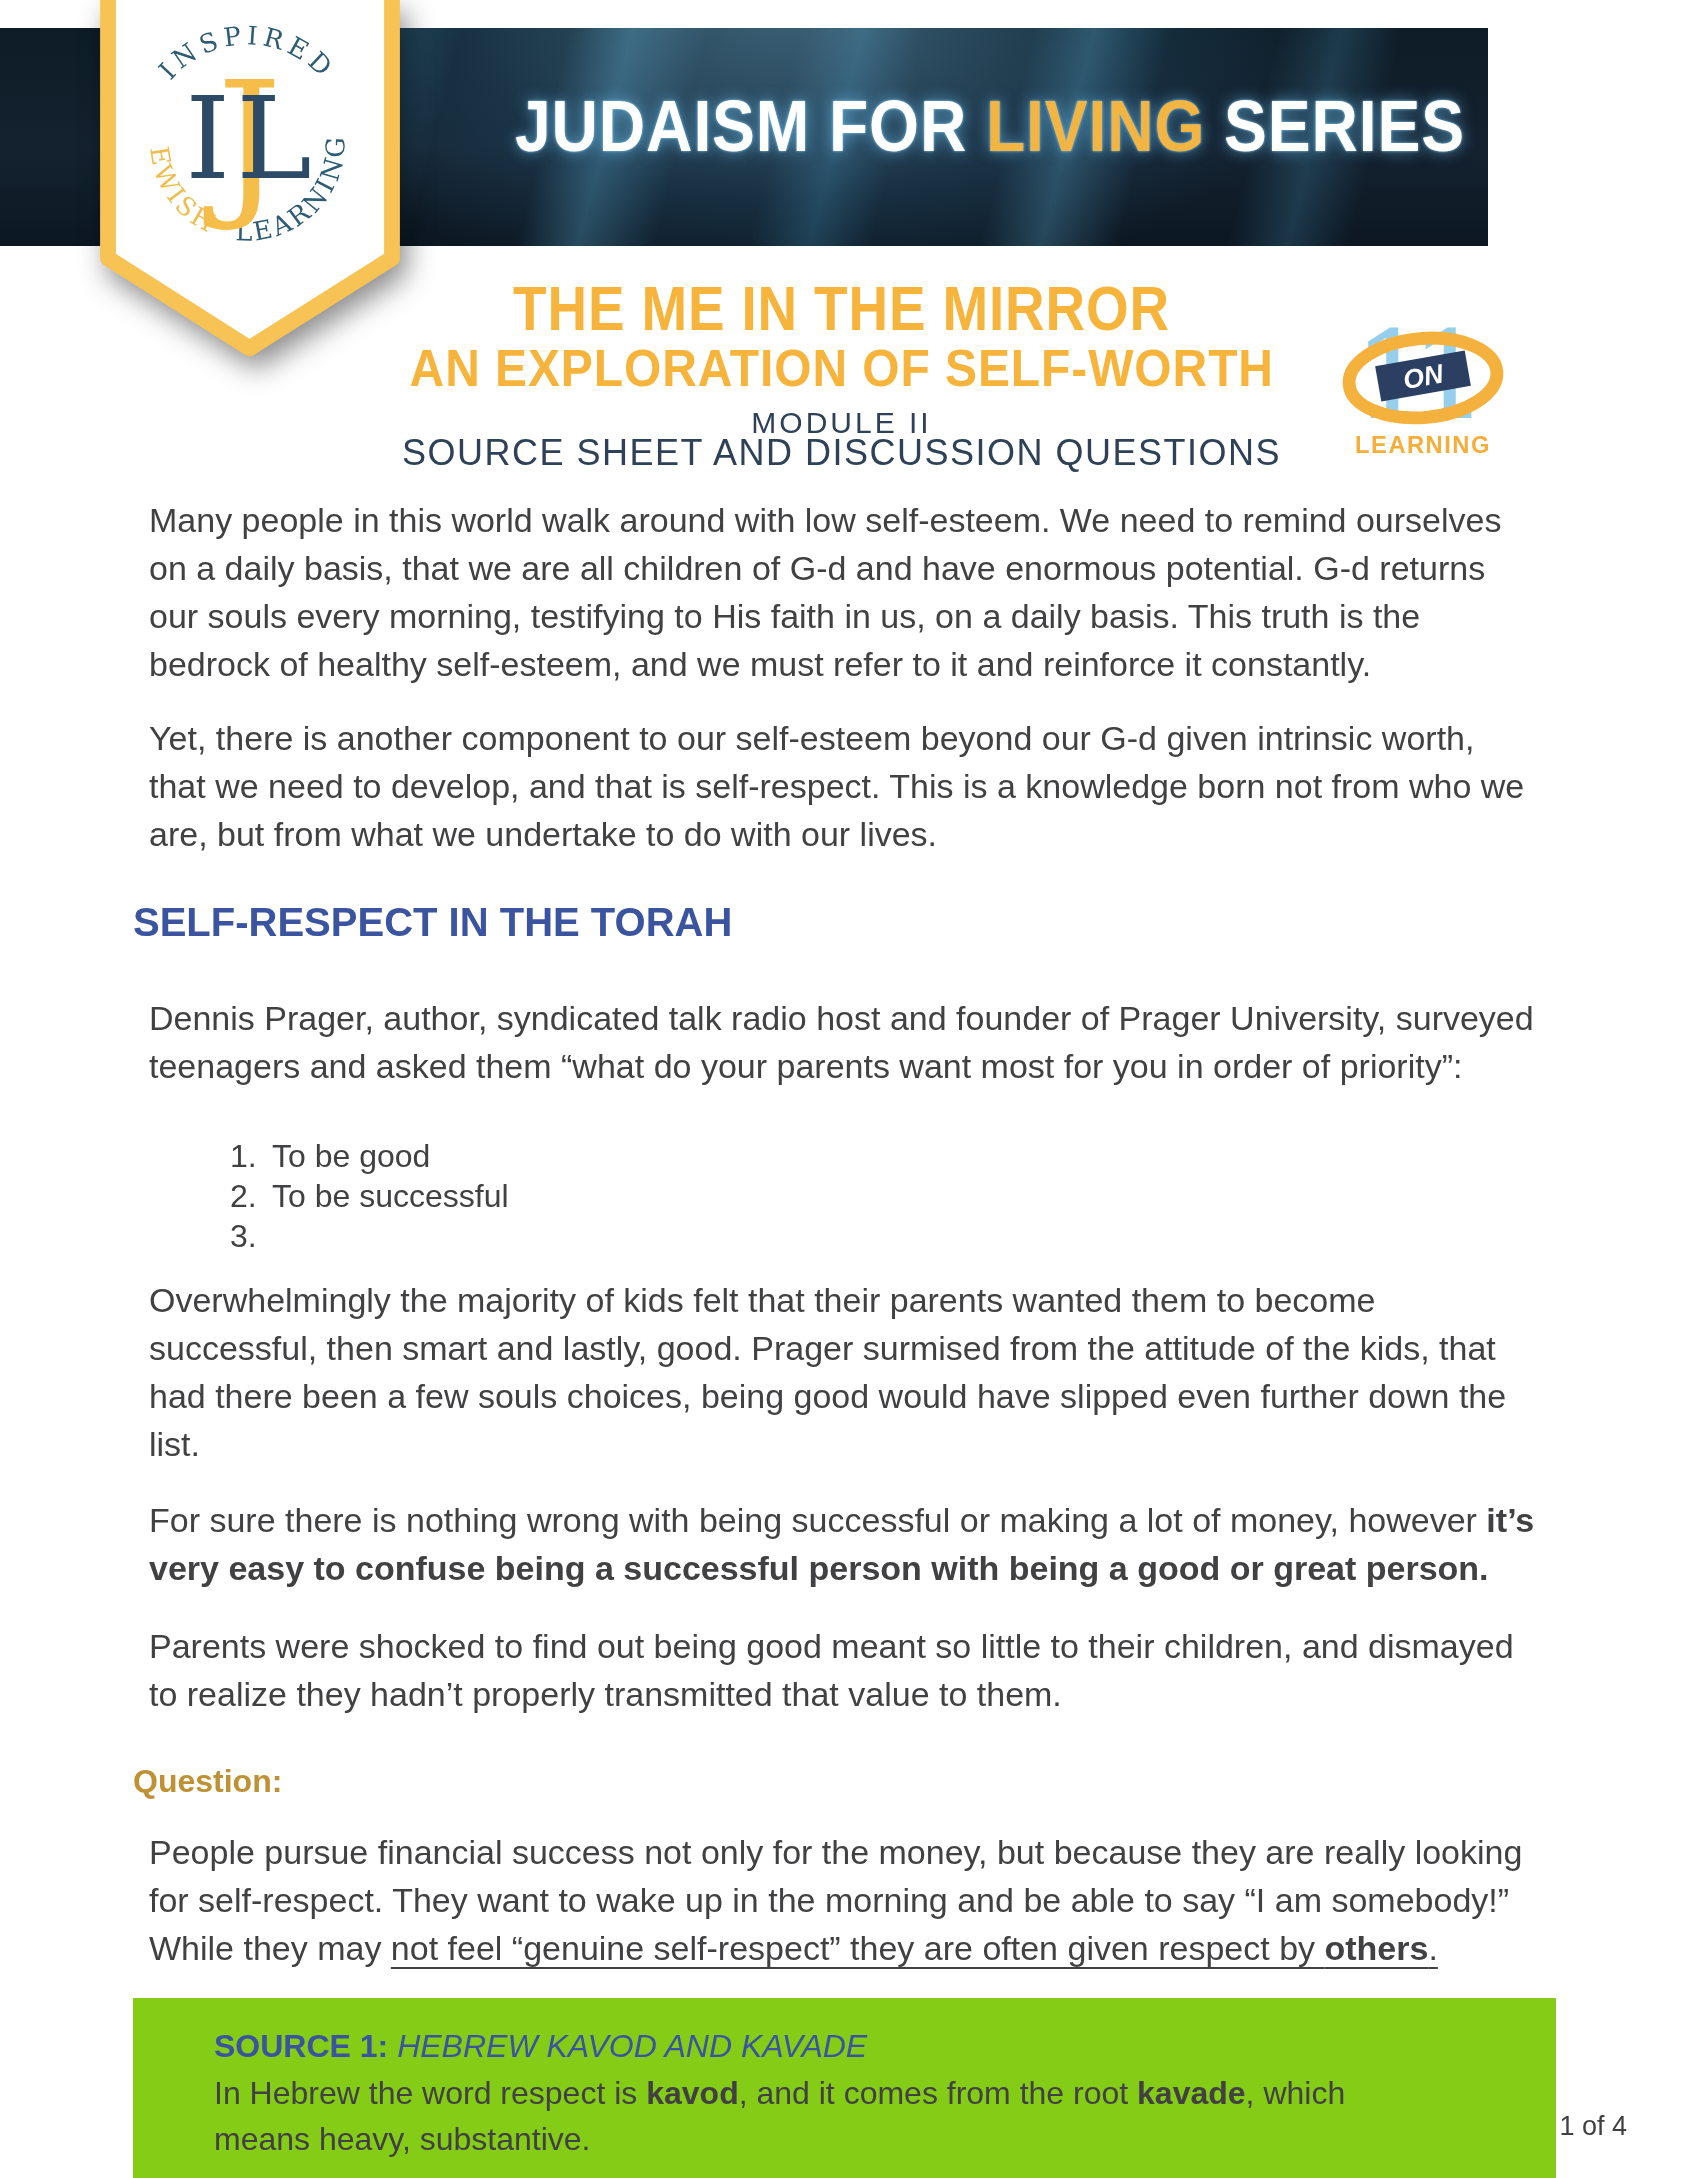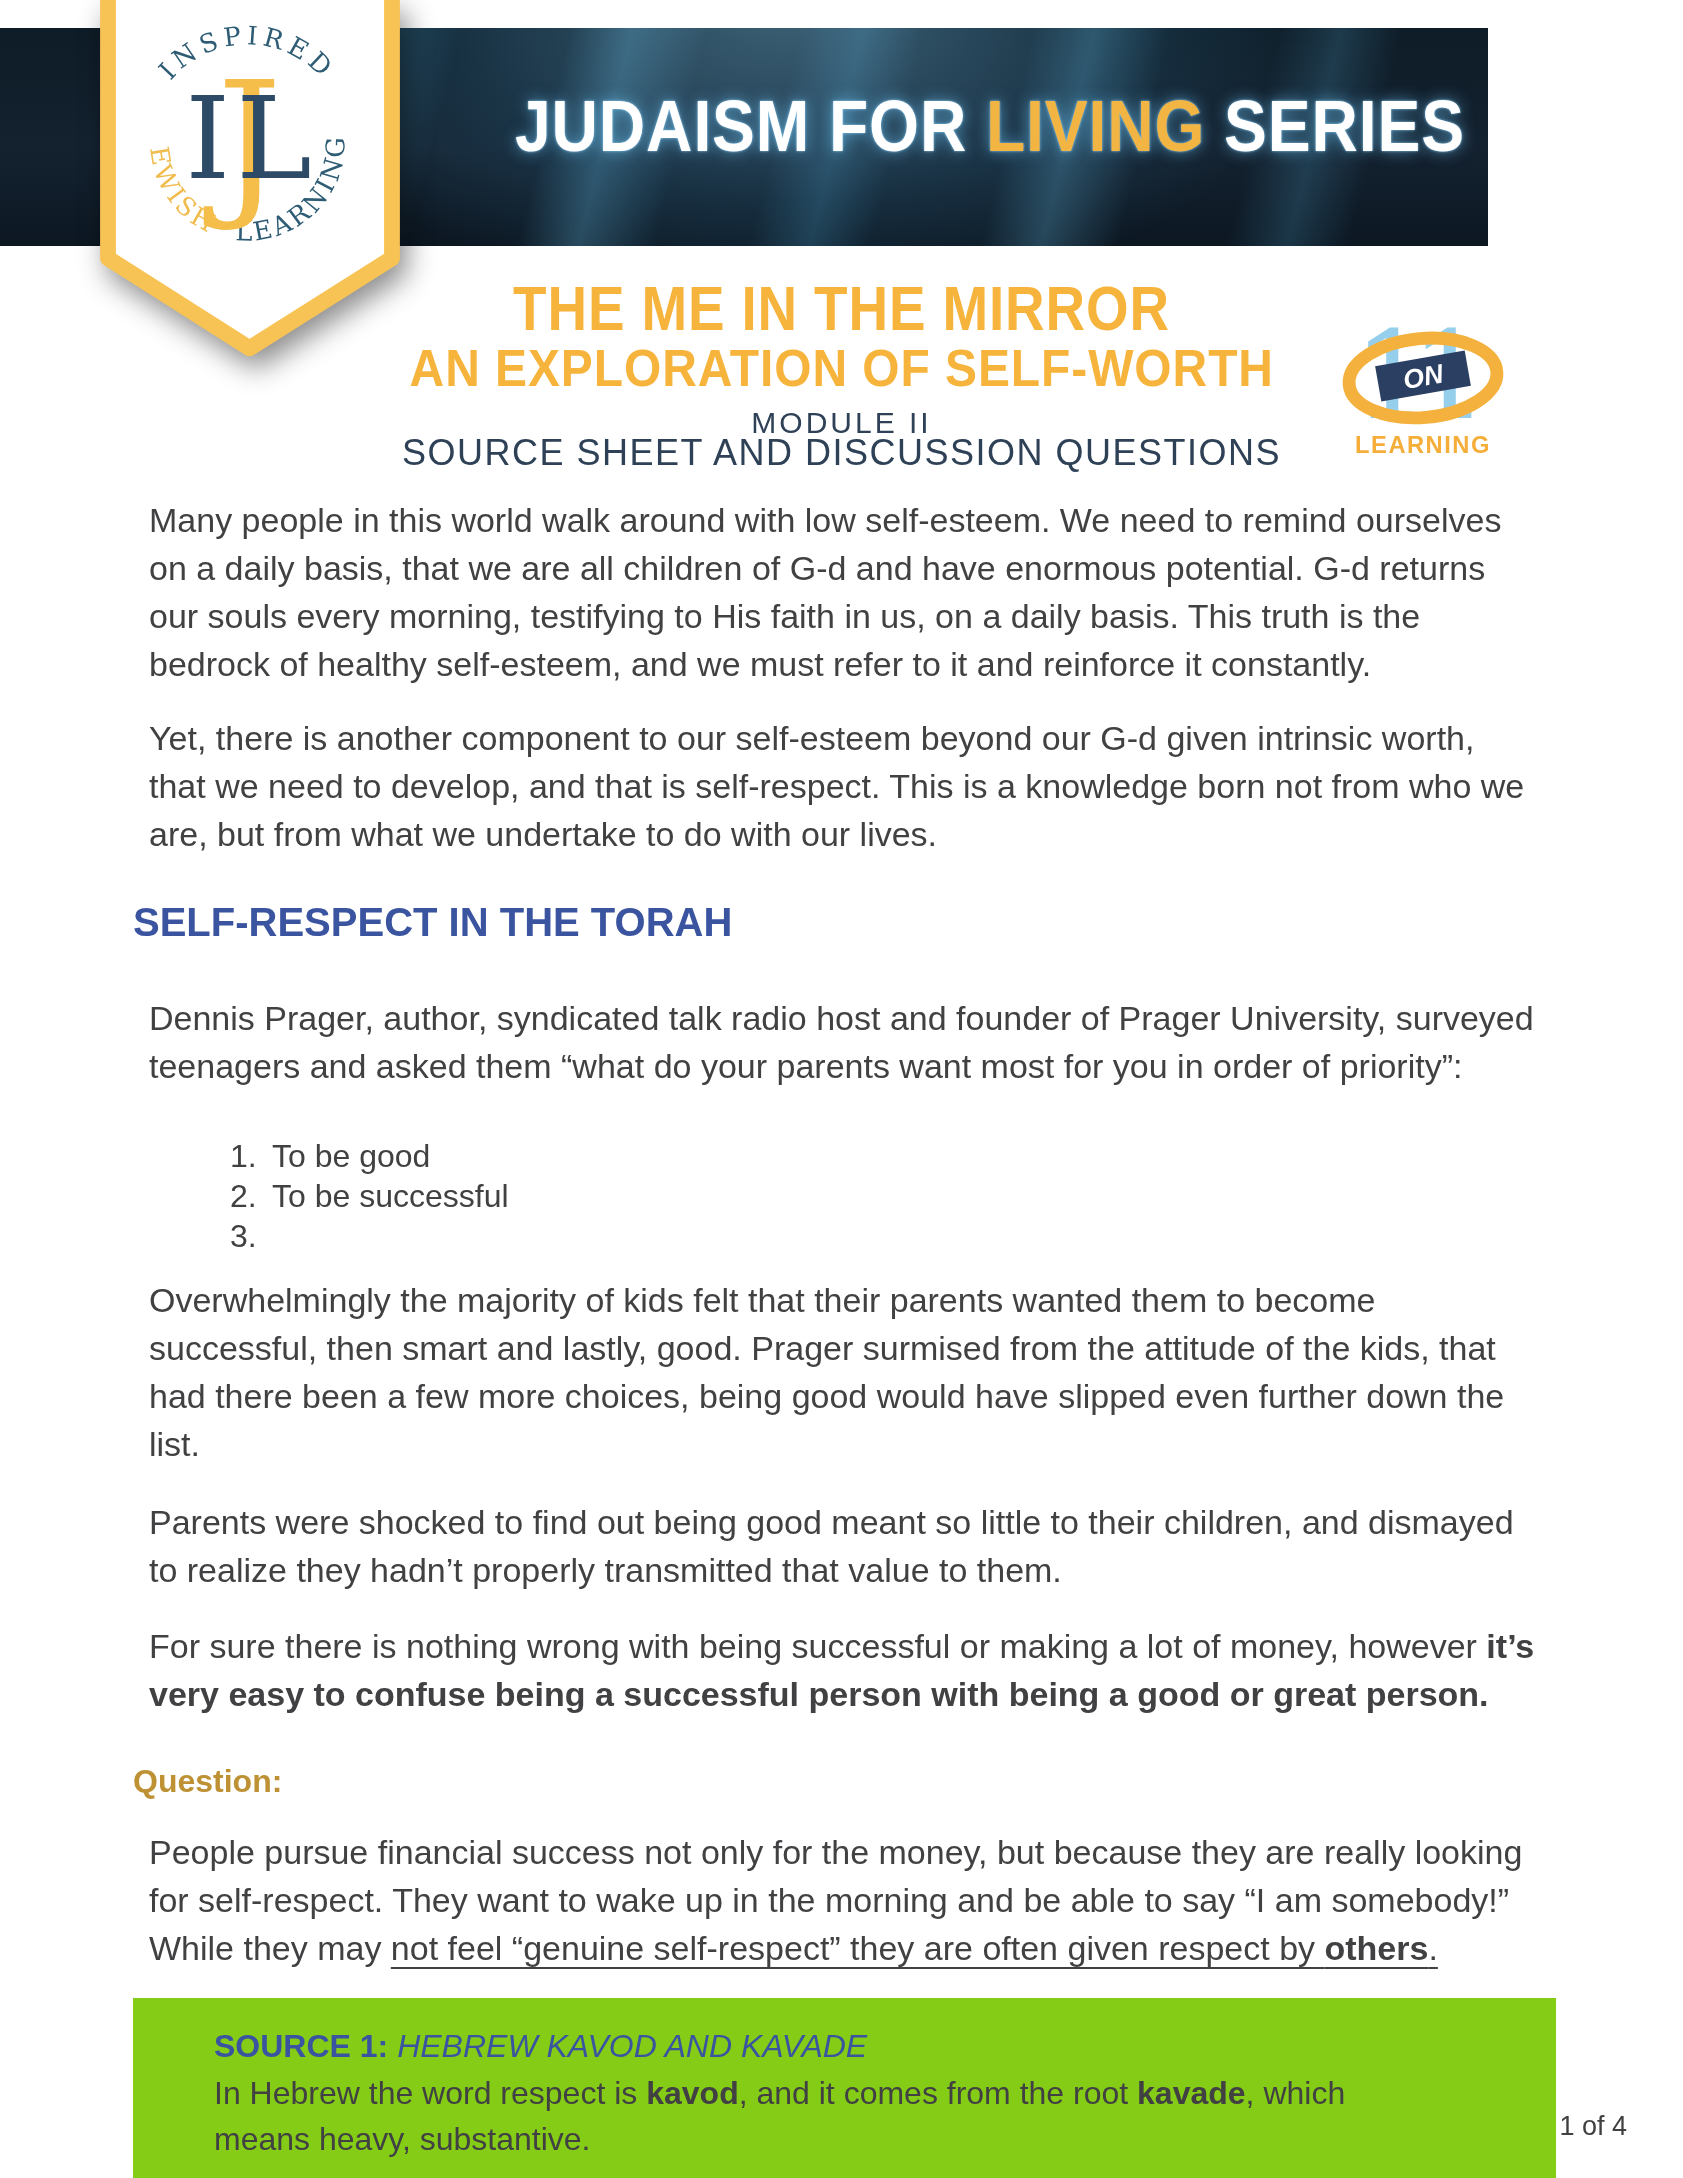--- a/index.html
+++ b/index.html
@@ -128,25 +128,25 @@
       </div>
       <div class="num-item">
         <span class="num">2.</span>
         <span>To be successful</span>
       </div>
       <div class="num-item">
         <span class="num">3.</span>
       </div>
     </div>
 
-    <p class="para mt-p4">Overwhelmingly the majority of kids felt that their parents wanted them to become successful, then smart and lastly, good. Prager surmised from the attitude of the kids, that had there been a few more choices, being good would have slipped even further down the list.</p>
+    <p class="para mt-p4">Overwhelmingly the majority of kids felt that their parents wanted them to become successful, then smart and lastly, good. Prager surmised from the attitude of the kids, that had there been a few souls choices, being good would have slipped even further down the list.</p>
+
+    <p class="para mt-p6"><span>For sure there is nothing wrong with being successful or making a lot of money, however </span><span class="b">it’s very easy to confuse being a successful person with being a good or great person.</span></p>
 
     <p class="para mt-p5">Parents were shocked to find out being good meant so little to their children, and dismayed to realize they hadn’t properly transmitted that value to them.</p>
-
-    <p class="para mt-p6"><span>For sure there is nothing wrong with being successful or making a lot of money, however </span><span class="b">it’s very easy to confuse being a successful person with being a good or great person.</span></p>
 
     <div class="question mt-q1">
       <span class="q-label">Question:</span>
     </div>
 
     <p class="para mt-p7"><span>People pursue financial success not only for the money, but because they are really looking for self-respect. They want to wake up in the morning and be able to say “I am somebody!” While they may </span><span class="ul"><span>not feel “genuine self-respect” they are often given respect by </span><span class="b">others</span><span>.</span></span></p>
 
     <div class="source-box mt-box">
       <div class="source-box-title">
         <span class="label">SOURCE 1:</span>

